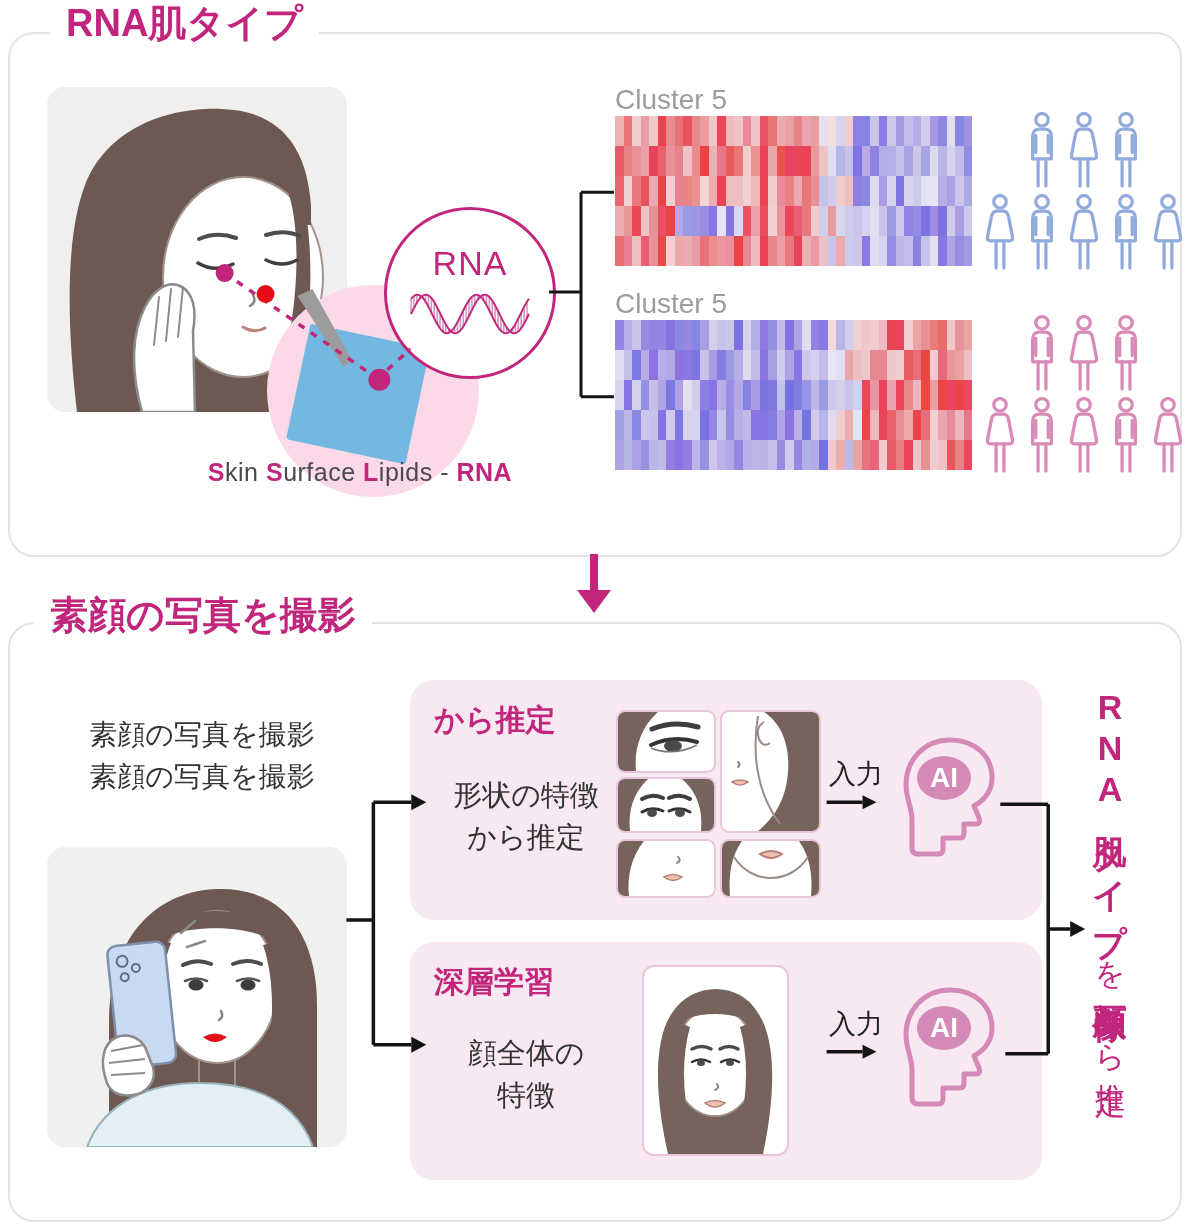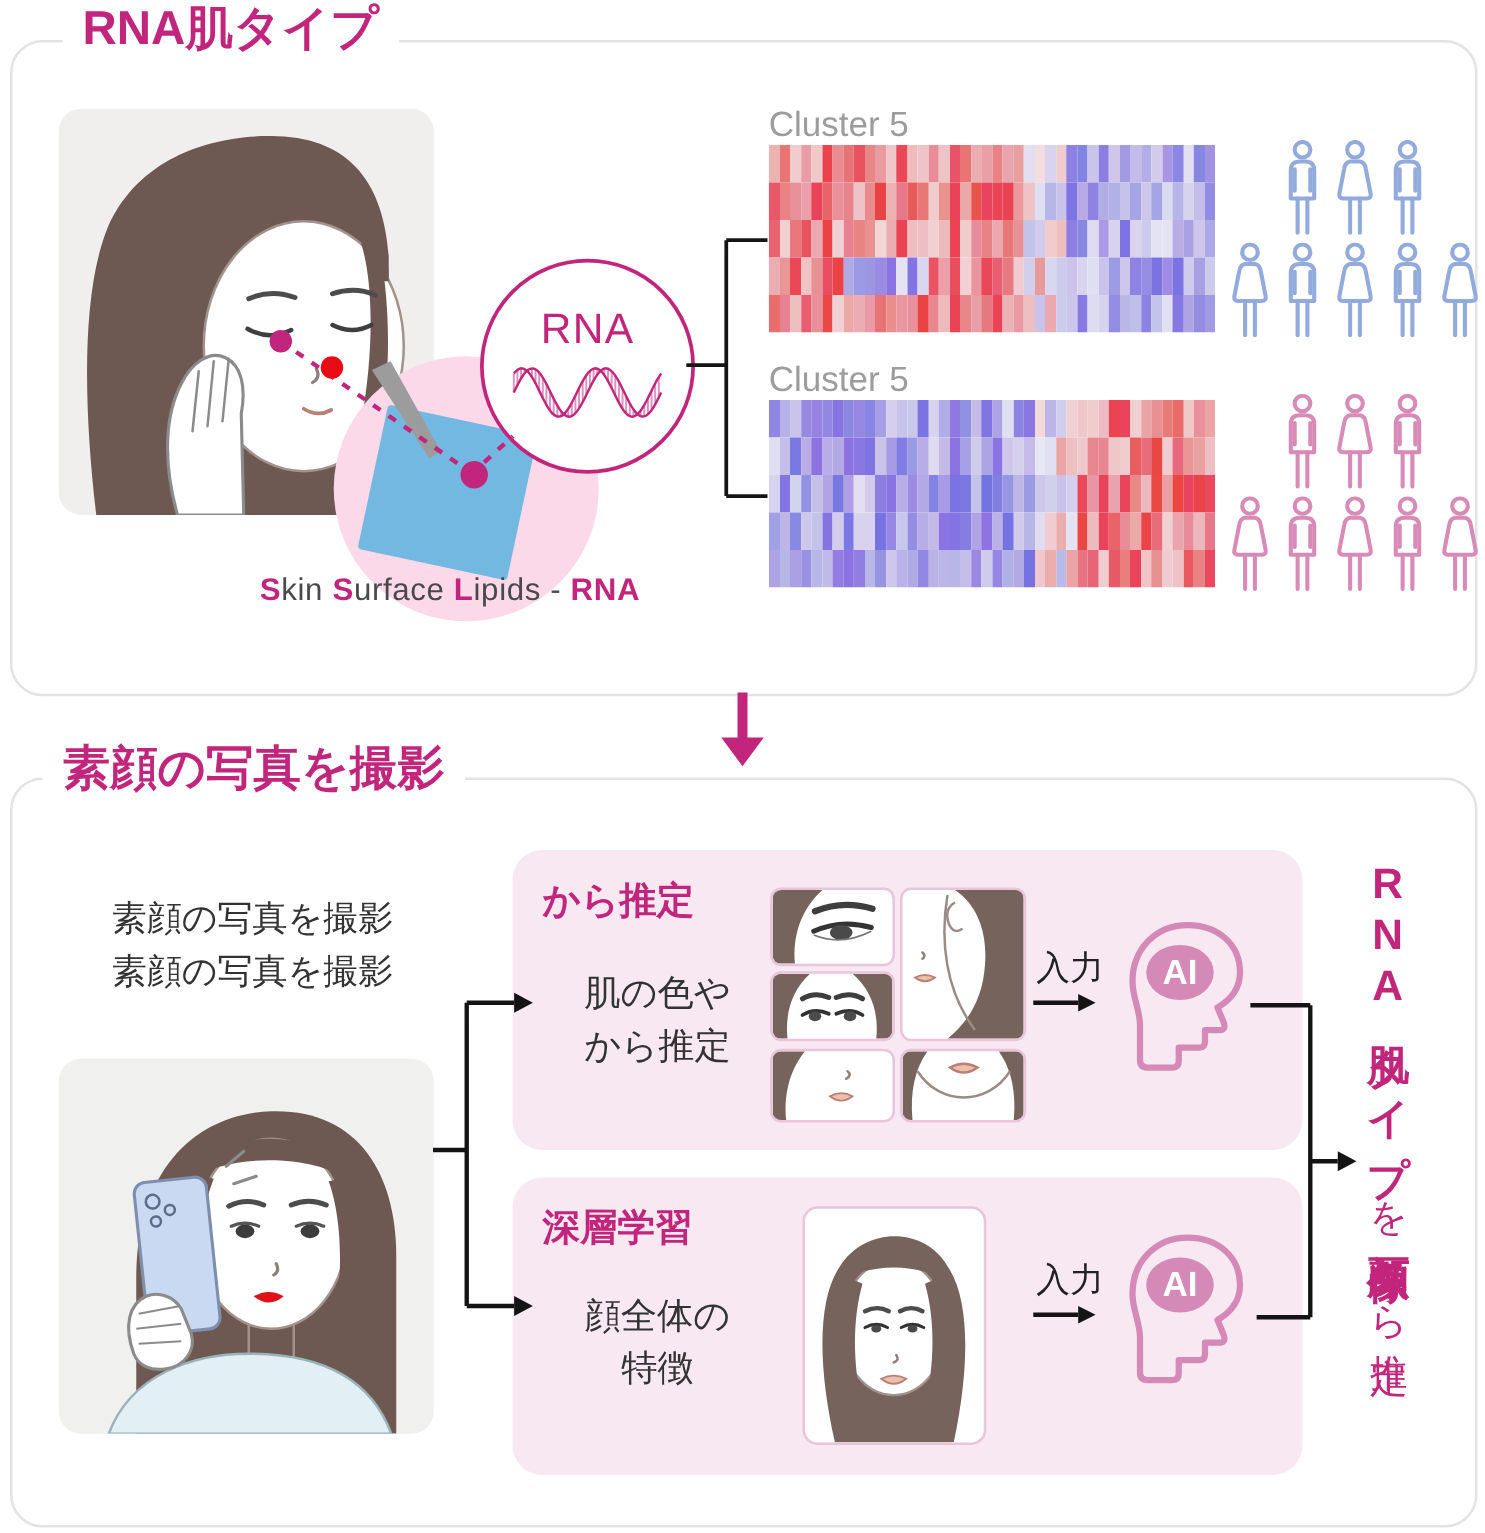--- a/index.html
+++ b/index.html
@@ -762,21 +762,21 @@
           <circle cx="81" cy="128" r="4" fill="none" stroke="#5d6b86" stroke-width="2"></circle>
         </g>
         <path d="M60 236 C52 214 56 196 70 190 C80 186 92 190 98 200 L106 220 C110 234 100 246 86 248 C74 250 64 246 60 236 Z" fill="#fff" stroke="#8b8b8b" stroke-width="2.5"></path>
         <path d="M64 204 L96 198 M62 216 L98 212 M64 228 L98 226" stroke="#8b8b8b" stroke-width="1.8" fill="none"></path>
       </svg>
     </div>
 
     <div class="learn-box ml-box">
       <div class="box-title">から推定</div>
       <div class="box-desc ml-desc">
-        <div>肌の色や</div>
+        <div>形状の特徴</div>
         <div>から推定</div>
       </div>
       <div class="face-tile ft-a">
         <svg viewBox="0 0 96 59">
           <path d="M0 0 L40 0 C22 16 16 38 18 59 L0 59 Z" fill="#76635b"></path>
           <path d="M34 17 Q56 8 80 15" stroke="#3e3e3e" stroke-width="5" fill="none" stroke-linecap="round"></path>
           <path d="M33 33 Q55 23 79 30" stroke="#333" stroke-width="4" fill="none" stroke-linecap="round"></path>
           <ellipse cx="55" cy="34" rx="9" ry="6" fill="#4a4a4a"></ellipse>
           <path d="M33 36 Q55 45 79 33" stroke="#777" stroke-width="1.5" fill="none"></path>
         </svg>

